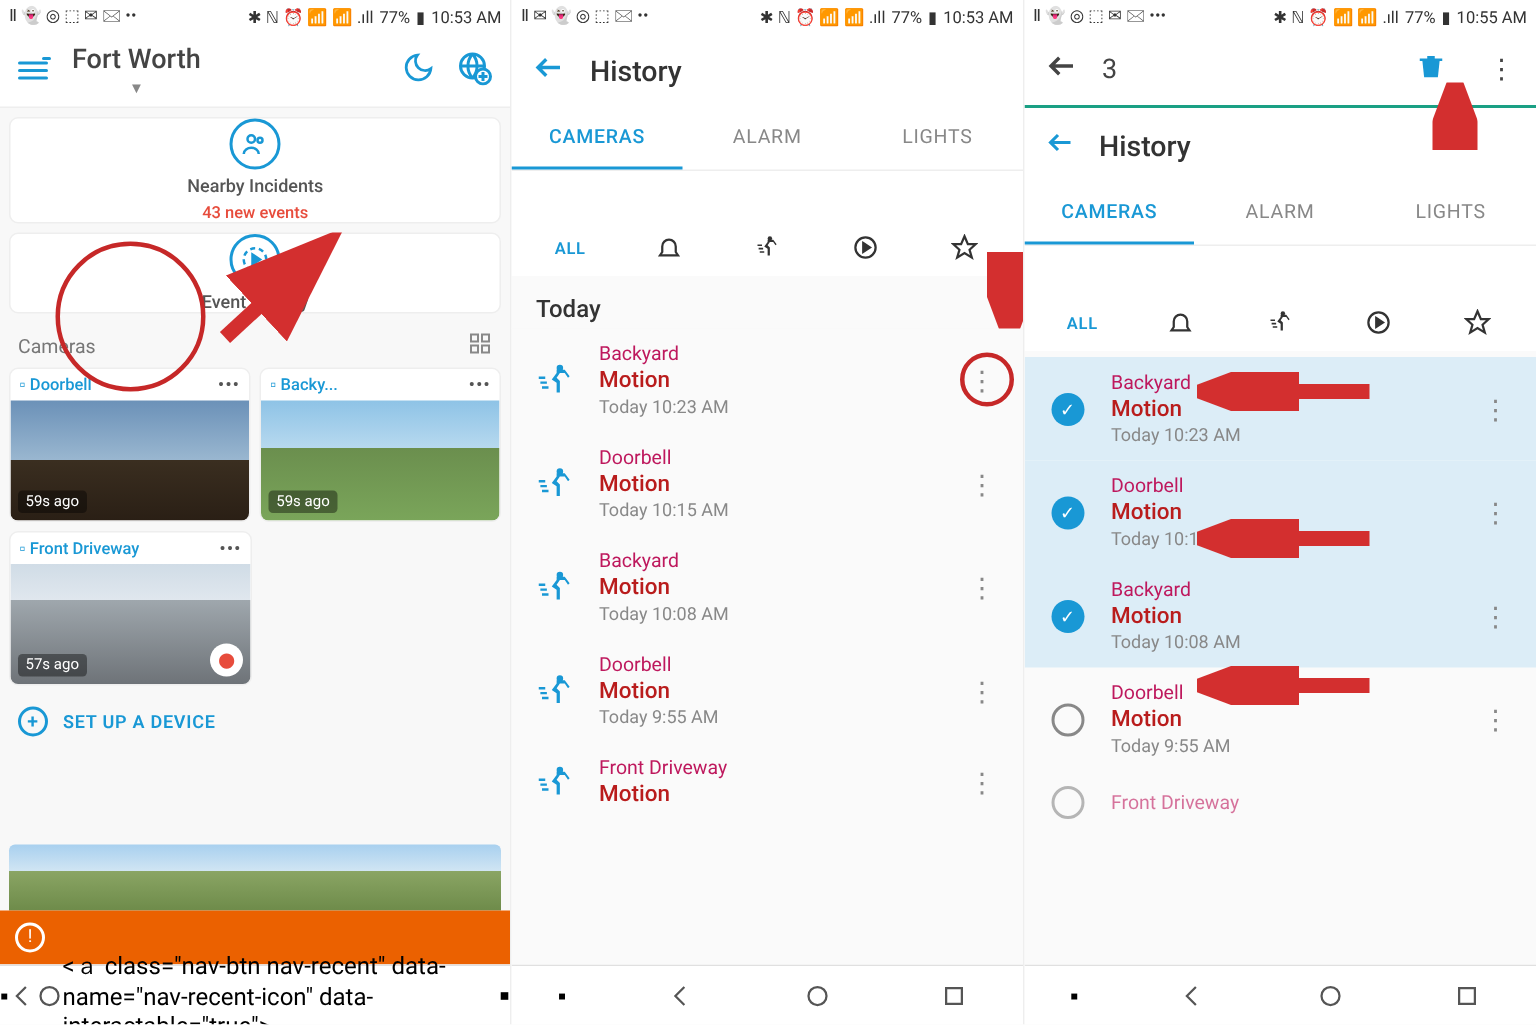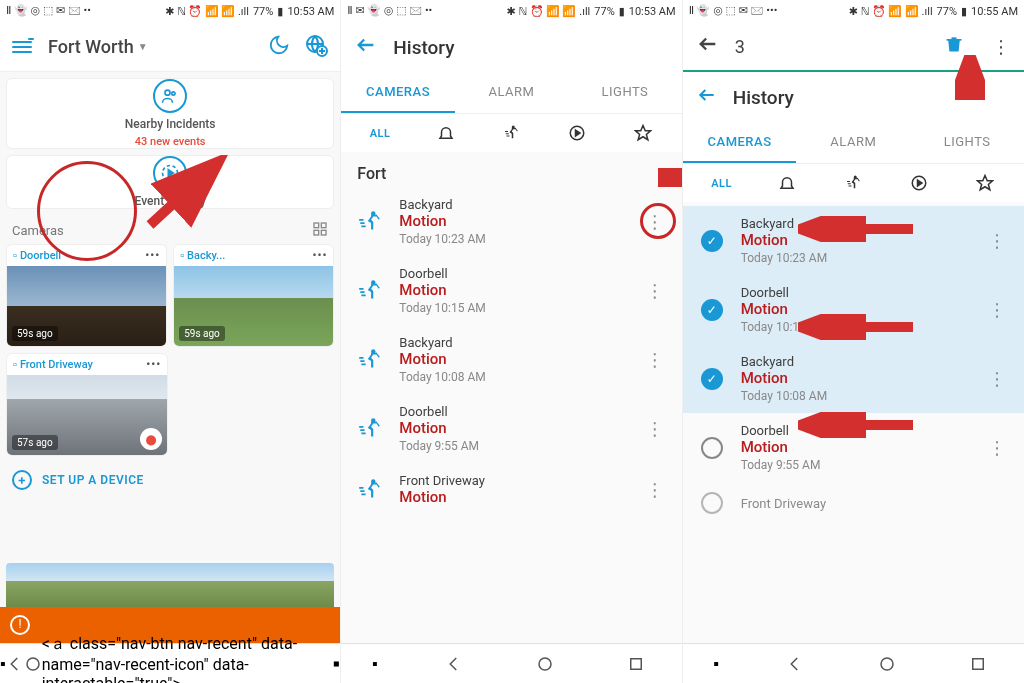--- a/index.html
+++ b/index.html
@@ -14,21 +14,21 @@
   
   .navbar { height: 40px; background: #fff; display: flex; align-items: center; justify-content: space-around; border-top: 1px solid #e0e0e0; flex-shrink: 0; }
   .nav-btn { width: 30px; height: 16px; display:flex; align-items:center; justify-content:center; }
   .nav-back svg, .nav-home svg, .nav-recent svg { stroke:#555; fill:none; }
 
   
   .s1-header { height: 50px; background:#fff; display:flex; align-items:center; padding:0 12px; gap:8px; border-bottom:1px solid #eee; flex-shrink:0; position:relative;}
   .menu-icon { display:flex; flex-direction:column; gap:3px; width:20px; position:relative;}
   .menu-icon div { height:2px; background:#1998d5; border-radius:1px;}
   .red-dot { width:6px; height:6px; background:#e74c3c; border-radius:50%; position:absolute; top:-3px; right:-2px;}
-  .location { font-size:18px; font-weight:500; color:#444; margin-left:8px; display:flex; align-items:center; gap:4px;}
+  .location { font-size:18px; font-weight:500; color:#444; margin-left:8px; display:flex; align-items:center; gap:4px;flex-direction:column;}
   .location .chev { font-size:10px; color:#888;}
   .s1-header .icons-right { margin-left:auto; display:flex; gap:14px; align-items:center;}
   .moon, .globe-plus { color:#1998d5; }
 
   .cards-row { display:flex; gap:6px; padding:6px; flex-shrink:0;flex-direction:column; }
   .card { flex:1; background:#fff; border-radius:6px; border:1px solid #eee; height:110px; display:flex; flex-direction:column; align-items:center; justify-content:center; gap:4px; position:relative;}
   .card .big-icon { width:34px; height:34px; border:2px solid #1998d5; border-radius:50%; display:flex; align-items:center; justify-content:center; color:#1998d5; font-size:16px;}
   .card .label { font-size:12px; font-weight:500; color:#555; text-align:center;}
   .card .sub { font-size:11px; color:#e74c3c; font-weight:500;}
   .circle-anno { position:absolute; width:100px; height:100px; border:3px solid #c62828; border-radius:50%; top:5px; left:30px; pointer-events:none;}
@@ -60,30 +60,30 @@
   .red-arrow svg { display:block;}
 
   
   .hist-header { height:50px; background:#fff; display:flex; align-items:center; padding:0 14px; gap:16px; flex-shrink:0;}
   .hist-header .back-arrow, .sel-header .back-arrow { font-size:20px; color:#1998d5;}
   .hist-header .title { font-size:19px; font-weight:500; color:#333;}
   .tabs { display:flex; background:#fff; border-bottom:1px solid #eee; flex-shrink:0;}
   .tab { flex:1; text-align:center; padding:12px 0; font-size:13px; color:#888; letter-spacing:0.5px;}
   .tab.active { color:#1998d5; border-bottom:2px solid #1998d5; font-weight:500;}
   .filters { display:flex; align-items:center; justify-content:space-around; padding:10px 6px; background:#fff; flex-shrink:0;}
-  .filter { font-size:12px; color:#444; display:flex; align-items:center; justify-content:center; width:32px;}
+  .filter { font-size:12px; color:#444; display:flex; align-items:center; justify-content:center; width:32px;margin-top:32px;}
   .filter.all { color:#1998d5; font-weight:600; font-size:11px; letter-spacing:0.5px;}
   .filter svg { width:18px; height:18px; }
 
   .today-label { padding:12px 16px 4px; font-size:16px; font-weight:500; color:#333; background:#fafafa;}
   .events-list { flex:1; overflow:hidden; background:#fafafa;}
   .event { display:flex; align-items:center; padding:10px 14px; gap:14px;}
   .event .eicon { width:30px; display:flex; justify-content:center; color:#1998d5;}
   .event .etext { flex:1;}
-  .event .ename { font-size:13px; color:#404040;}
+  .event .ename { font-size:13px; color:#be185d;}
   .event .etype { font-size:15px; color:#b91c1c; font-weight:500;}
   .event .etime { font-size:12px; color:#888; margin-top:2px;}
   .event .dots { color:#888; font-size:18px; padding:0 4px;}
   .event.selected { background:#dcedf7;}
   .check-circ { width:22px; height:22px; border-radius:50%; background:#1998d5; display:flex; align-items:center; justify-content:center; color:#fff; font-size:12px;}
   .empty-circ { width:22px; height:22px; border-radius:50%; border:2px solid #888;}
 
   .circle-anno2 { position:absolute; width:36px; height:36px; border:3px solid #c62828; border-radius:50%; pointer-events:none;}
 
   
@@ -317,21 +317,21 @@
     <svg width="30" height="60">
         <defs>
           <marker id="ah2" markerWidth="8" markerHeight="8" refX="6" refY="3" orient="auto">
             <polygon points="0,0 8,3 0,6" fill="#d32f2f"></polygon>
           </marker>
         </defs>
         <line x1="15" y1="5" x2="15" y2="50" stroke="#d32f2f" stroke-width="10" marker-end="url(#ah2)"></line>
       </svg>
   </div>
 
-  <div class="today-label">Fort</div>
+  <div class="today-label">Today</div>
 
   <div class="events-list" style="position:relative">
     <div class="event">
       <div class="eicon">
           <svg class="run-svg" viewBox="0 0 24 24" fill="#1998d5">
             <circle cx="15" cy="4" r="2"></circle>
             <path d="M13 7l-3 4 3 2v6h2v-7l-2-2 2-3h3l2 3 1-1-3-4h-5z"></path>
             <path d="M6 10h-4M7 13h-4M8 16h-4" stroke="#1998d5" stroke-width="1.5" fill="none"></path>
           </svg>
         </div>

